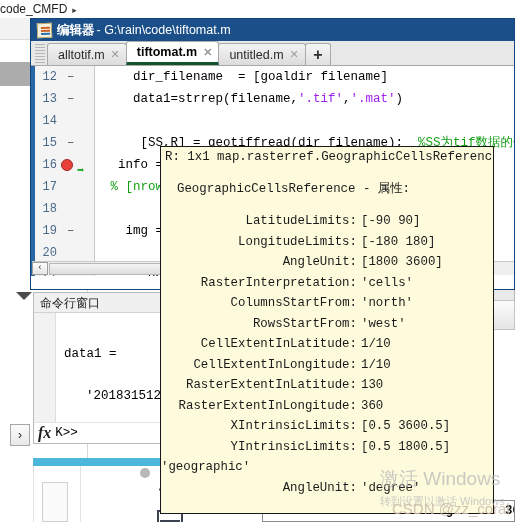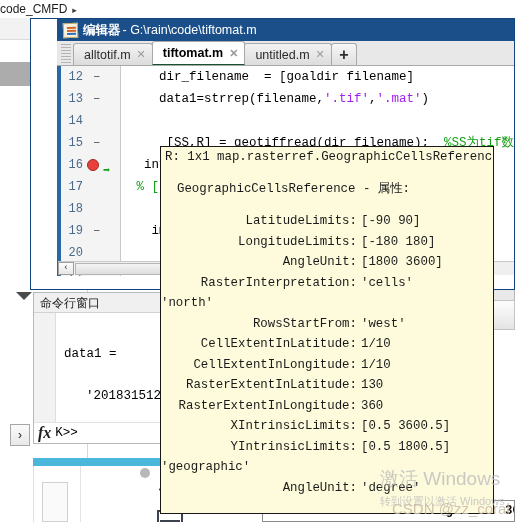--- a/index.html
+++ b/index.html
@@ -54,21 +54,21 @@
   }
   .lp-arrow-btn {
     position: absolute; left: 10px; top: 406px; width: 20px; height: 22px;
     background: linear-gradient(#fbfbfb,#e8e8e8); border: 1px solid #a6a6a6;
     font-size: 12px; color: #222; text-align: center; line-height: 20px;
   }
 
   
   .editor-window {
     position: absolute; left: 30px; top: 18px; width: 485px; height: 272px;
-    border: 1px solid #12447e; background: #ffffff; padding-left: 26px;
+    border: 1px solid #12447e; background: #ffffff;
   }
   .editor-titlebar {
     height: 22px; background: #1a4f8a; color: #ffffff;
     display: flex; align-items: center; padding: 0 6px; font-size: 12.5px;
   }
   .editor-icon {
     width: 15px; height: 15px; margin-right: 5px; position: relative;
     background: #f7f3e0; border: 1px solid #b7a86a; transform: rotate(-2deg);
     flex: 0 0 auto;
   }
@@ -91,21 +91,21 @@
   .tab {
     height: 22px; padding: 0 6px 0 10px; margin-right: -1px;
     display: flex; align-items: center; gap: 6px;
     background: linear-gradient(#f3f3f3,#dcdcdc);
     border: 1px solid #a9a9a9; border-bottom: none;
     border-top-left-radius: 3px; border-top-right-radius: 3px;
     font-size: 12.5px; color: #2a2a2a; white-space: nowrap;
   }
   .tab.active {
     background: #ffffff; height: 24px; font-weight: bold; color: #000;
-    border-bottom: 1px solid #14532d; position: relative; z-index: 3;
+    border-bottom: 3px solid #14532d; position: relative; z-index: 3;
   }
   .tab-close { color: #9b9b9b; font-size: 11px; }
   .tab-add {
     height: 22px; width: 26px; display: flex; align-items: center; justify-content: center;
     background: linear-gradient(#f6f6f6,#e0e0e0);
     border: 1px solid #a9a9a9; border-bottom: none;
     border-top-left-radius: 3px; border-top-right-radius: 3px;
     font-size: 16px; font-weight: bold; color: #303030;
   }
 
@@ -370,20 +370,21 @@
         </div>
         <div class="tt-row">
           <span class="tt-key">AngleUnit:</span>
           <span class="tt-val">[1800 3600]</span>
         </div>
         <div class="tt-row">
           <span class="tt-key">RasterInterpretation:</span>
           <span class="tt-val">'cells'</span>
         </div>
         <div class="tt-row">
+          <span class="tt-key">ColumnsStartFrom:</span>
           <span class="tt-val">'north'</span>
         </div>
         <div class="tt-row">
           <span class="tt-key">RowsStartFrom:</span>
           <span class="tt-val">'west'</span>
         </div>
         <div class="tt-row">
           <span class="tt-key">CellExtentInLatitude:</span>
           <span class="tt-val">1/10</span>
         </div>

